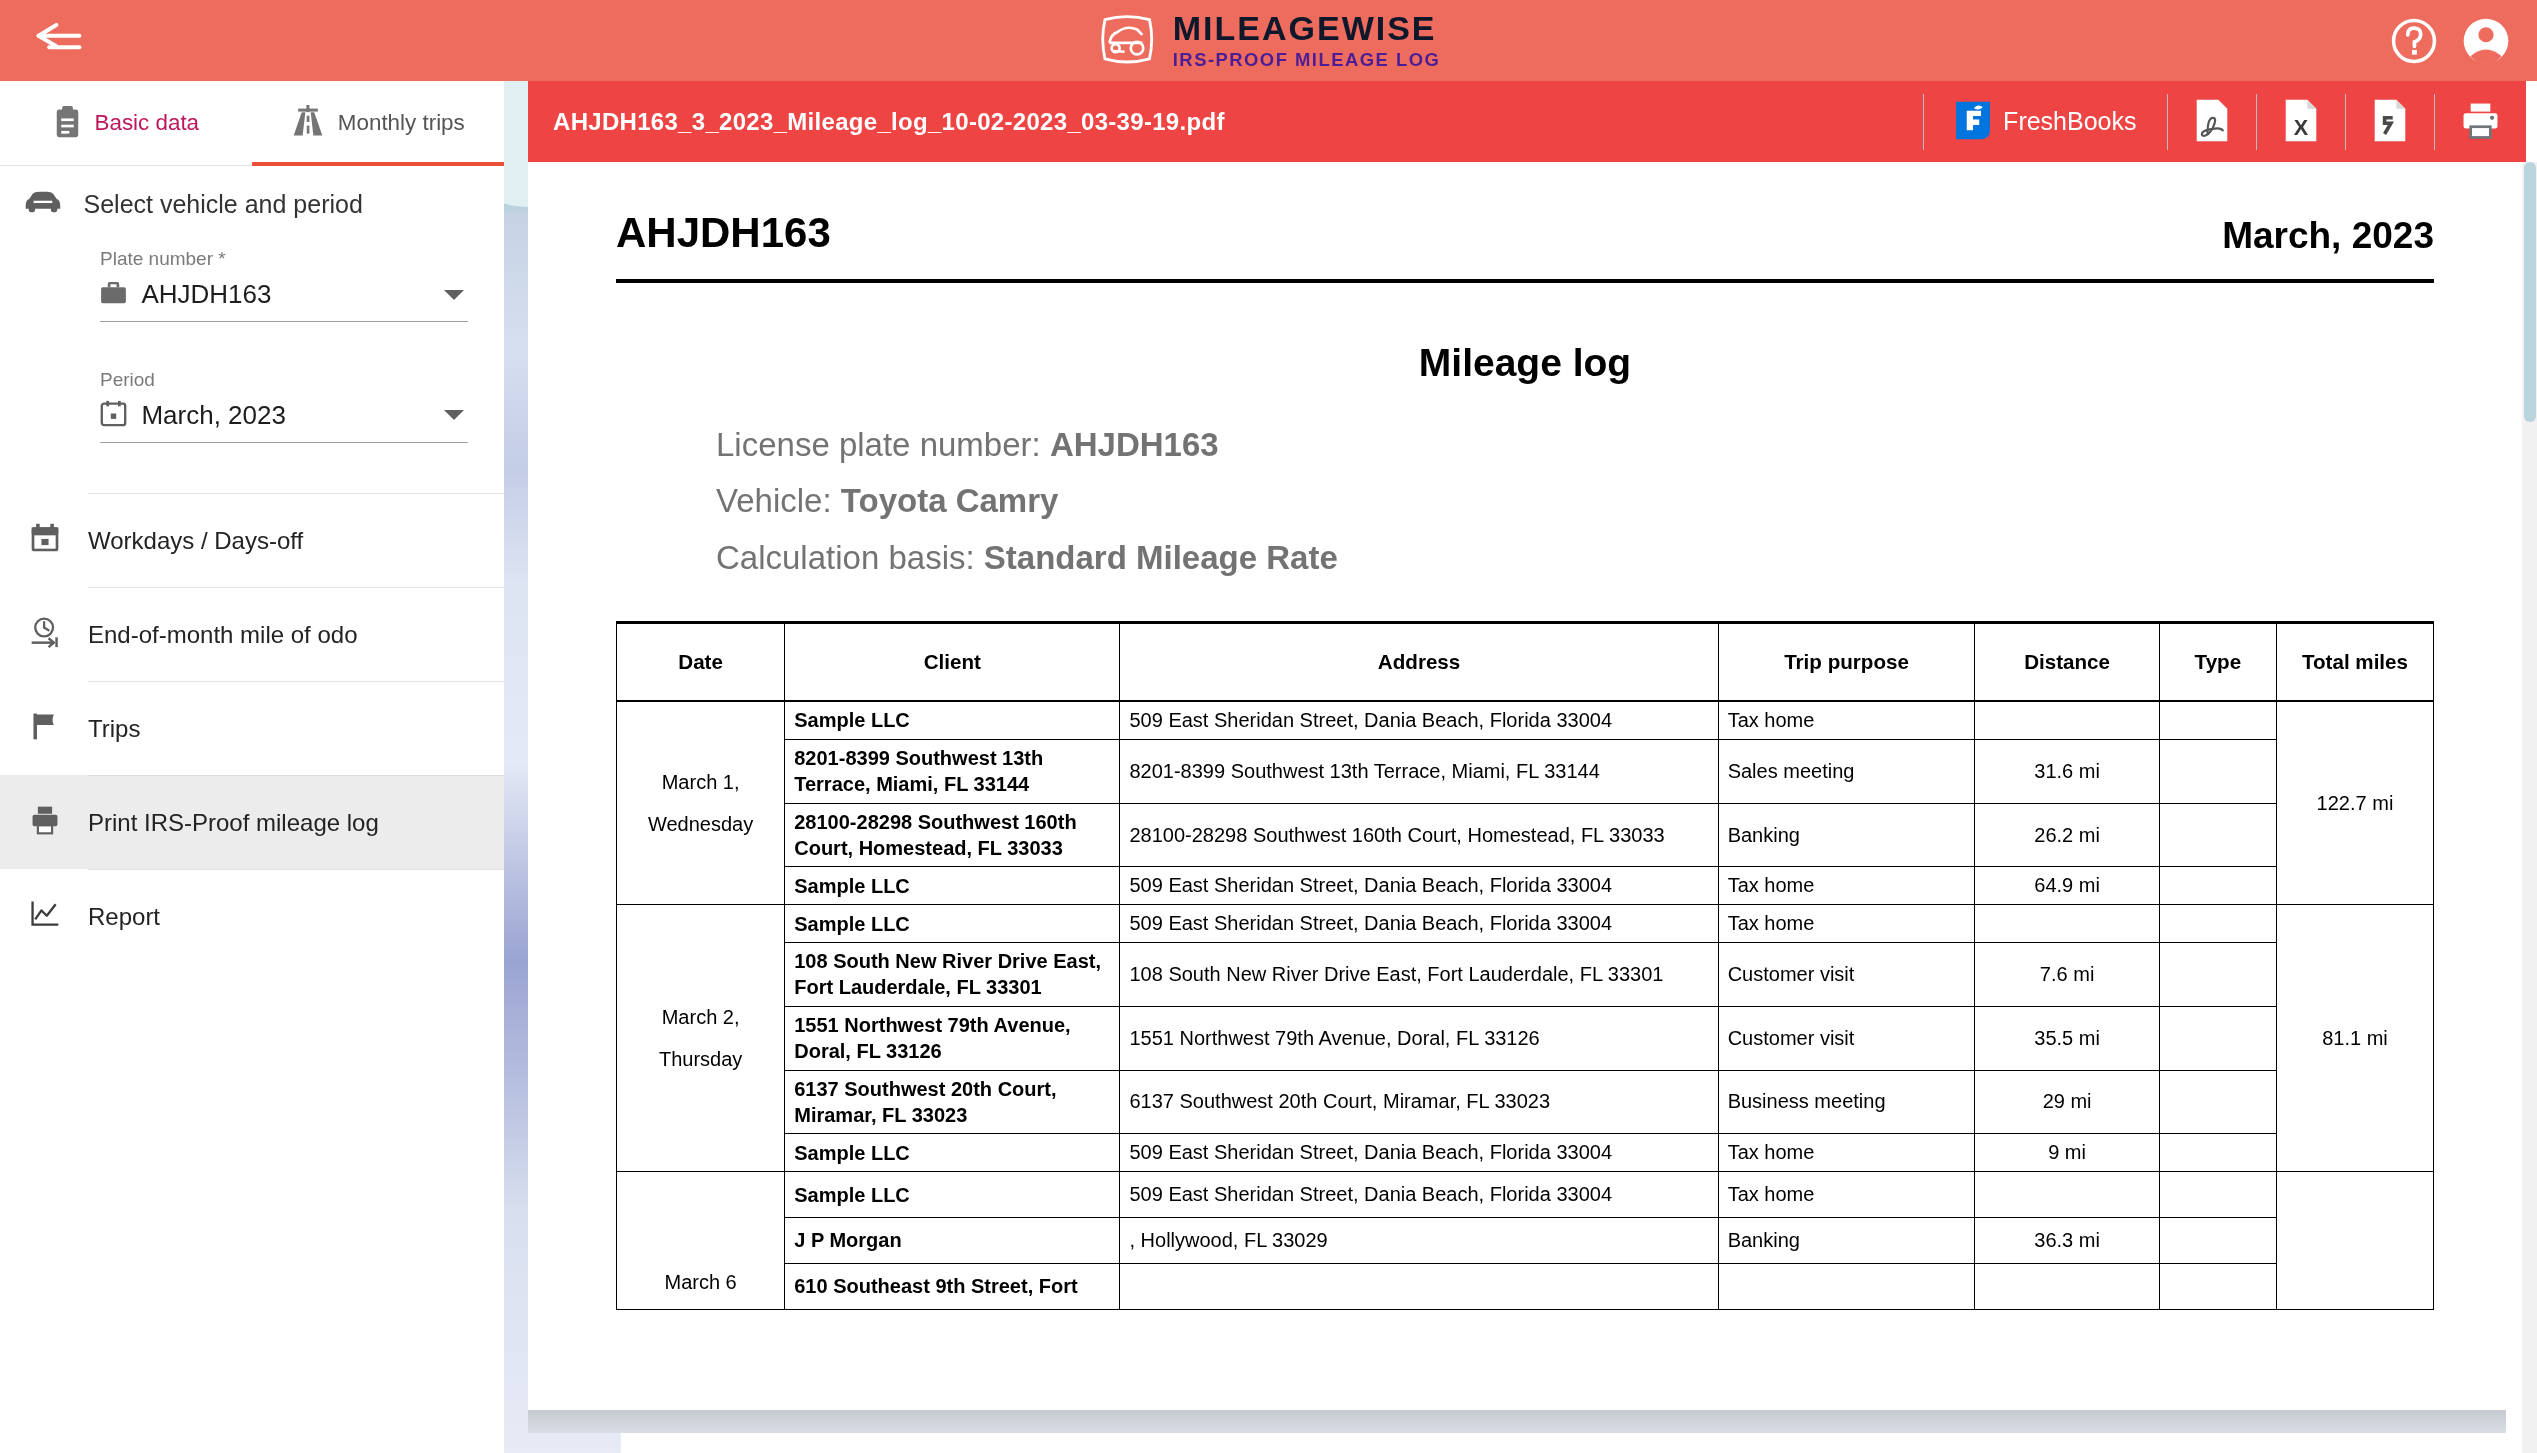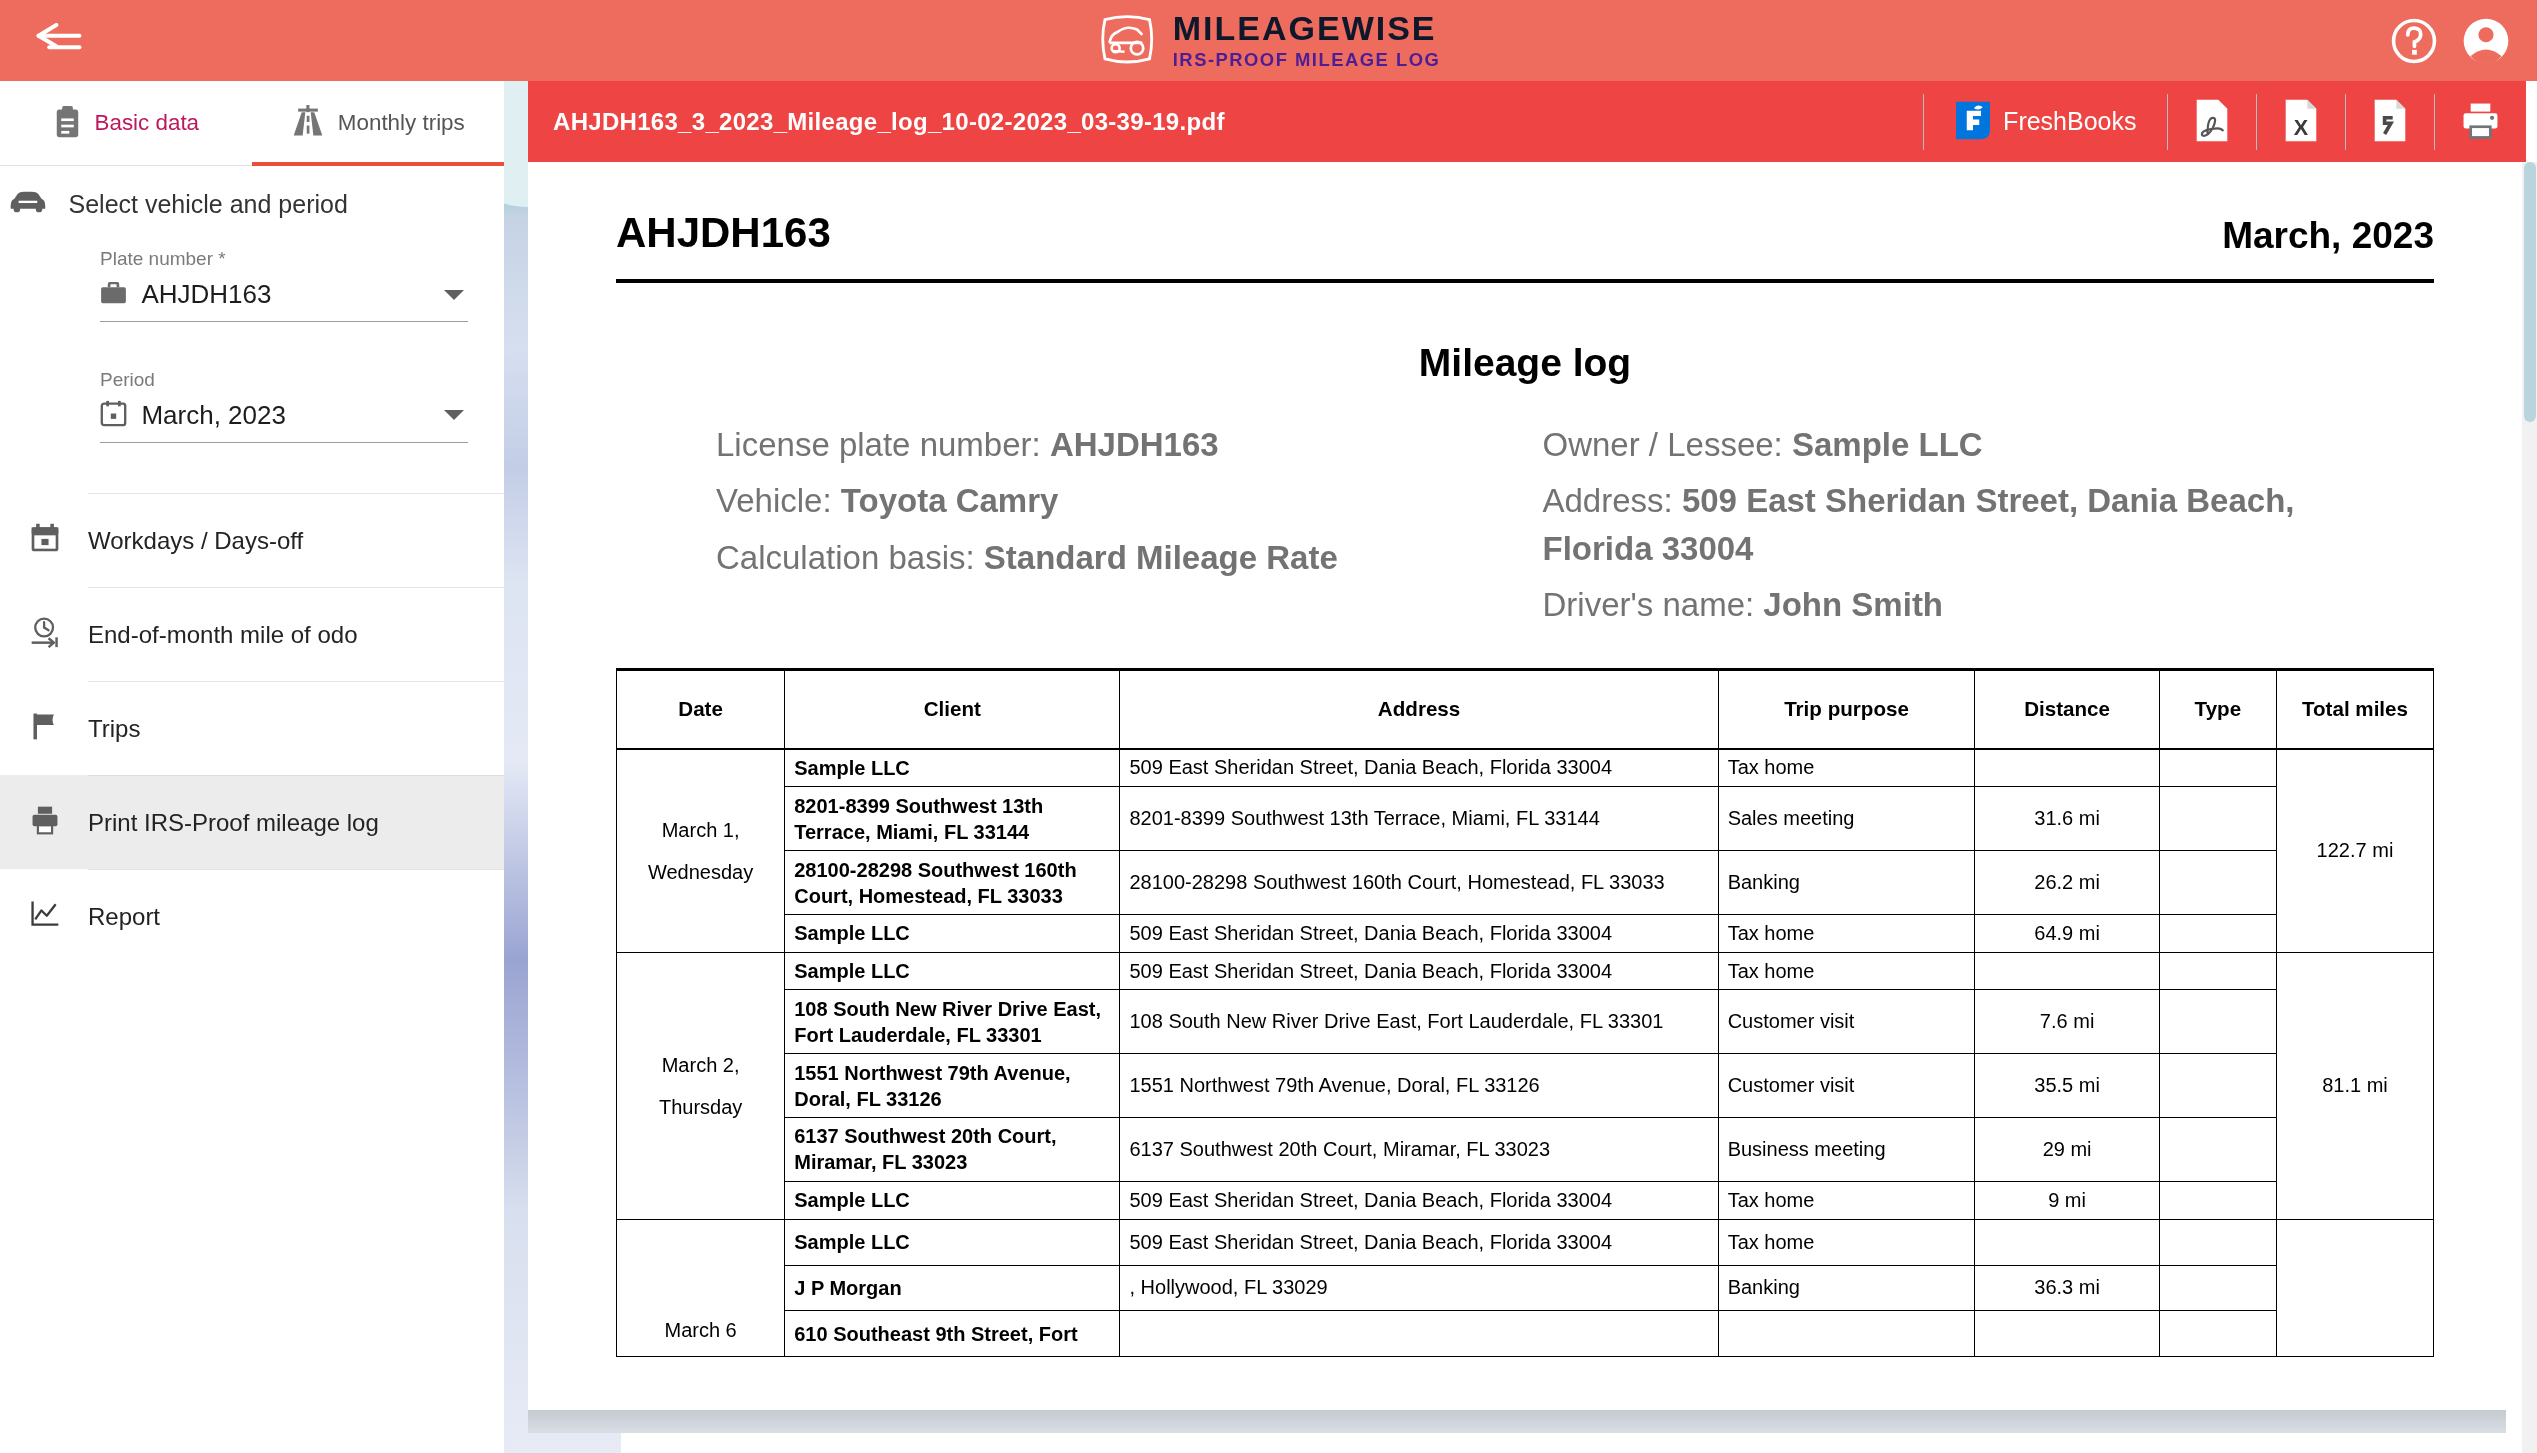--- a/index.html
+++ b/index.html
@@ -55,21 +55,21 @@
     gap: 12.6px; cursor: pointer; position: relative;
   }
   .tab-label { font-size: 22.4px; color: #be185d; }
   .tab.active .tab-label { color: #555; }
   .tab.active::after {
     content: ""; position: absolute; bottom: -0.9px; left: 0; right: 0;
     height: 3.6px; background: #e8503a;
   }
   .sv-head {
     display: flex; align-items: center; gap: 21.5px;
-    padding: 23px 0 20px 8px;
+    padding: 23px 0 20px 23px;
   }
   .sv-head-label { font-size: 25px; color: #333; }
   .field { margin: 0 36px 0 100px; padding-top: 9px; }
   .field + .field { margin-top: 38px; }
   .field-label { font-size: 19px; color: #7a7a7a; margin-bottom: 9px; }
   .field-row {
     display: flex; align-items: center; gap: 14.4px;
     border-bottom: 0.9px solid #9e9e9e; padding-bottom: 10.8px;
     cursor: pointer;
   }
@@ -480,34 +480,20 @@
               <span>License plate number:</span>
               <b>AHJDH163</b>
             </p>
             <p>
               <span>Vehicle:</span>
               <b>Toyota Camry</b>
             </p>
             <p>
               <span>Calculation basis:</span>
               <b>Standard Mileage Rate</b>
-            </p>
-          </div>
-          <div class="info-col">
-            <p>
-              <span>Owner / Lessee:</span>
-              <b>Sample LLC</b>
-            </p>
-            <p>
-              <span>Address:</span>
-              <b>509 East Sheridan Street, Dania Beach, Florida 33004</b>
-            </p>
-            <p>
-              <span>Driver's name:</span>
-              <b>John Smith</b>
             </p>
           </div>
         </div>
 
         <table class="log">
           <colgroup>
             <col class="col-date">
               <col class="col-client">
               <col class="col-addr">
             <col class="col-purp">

